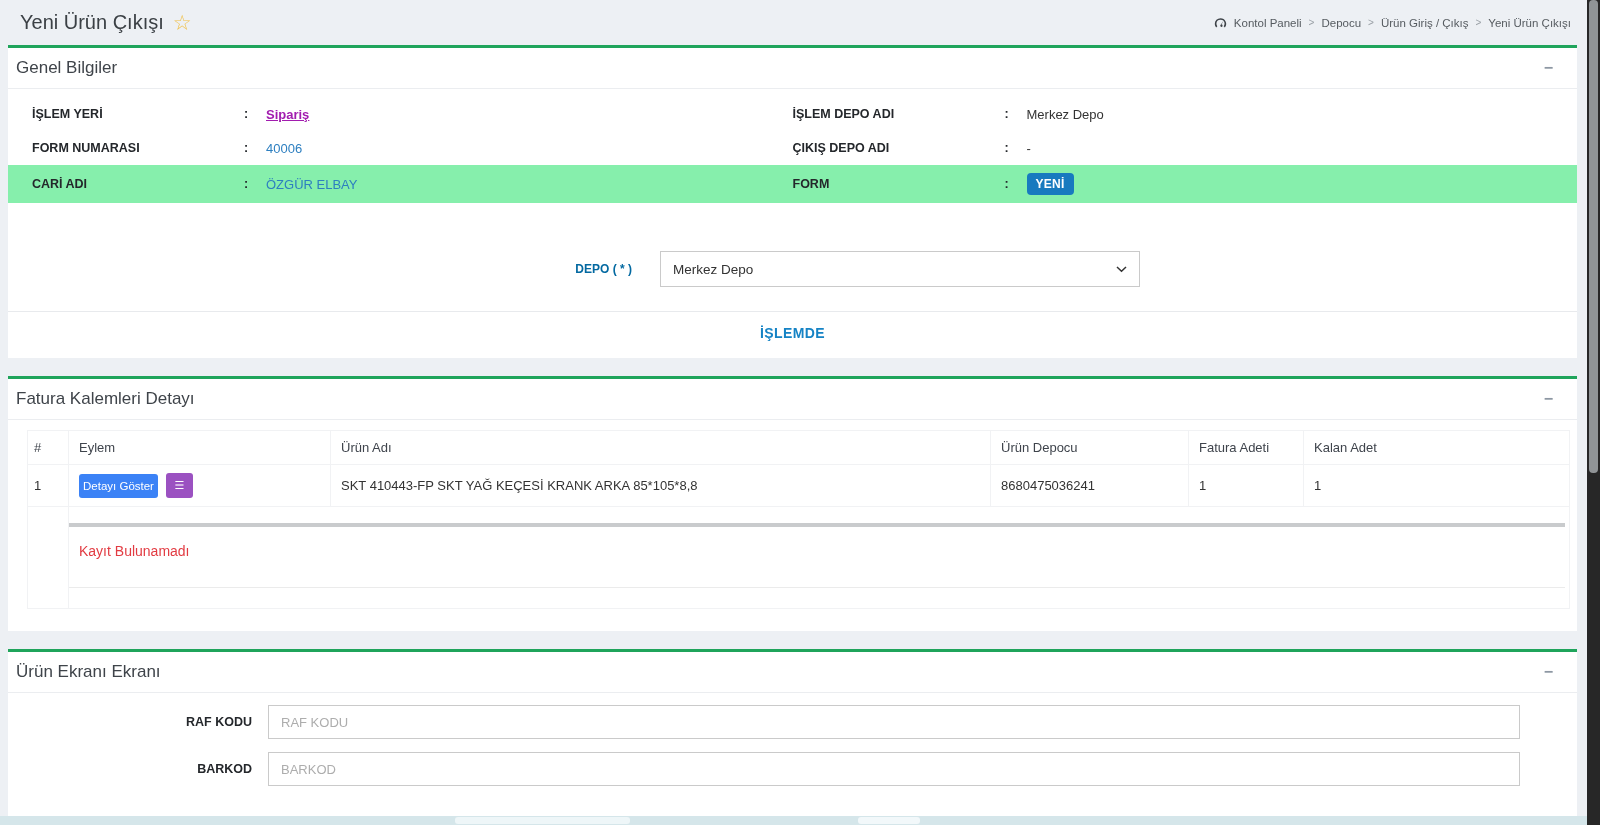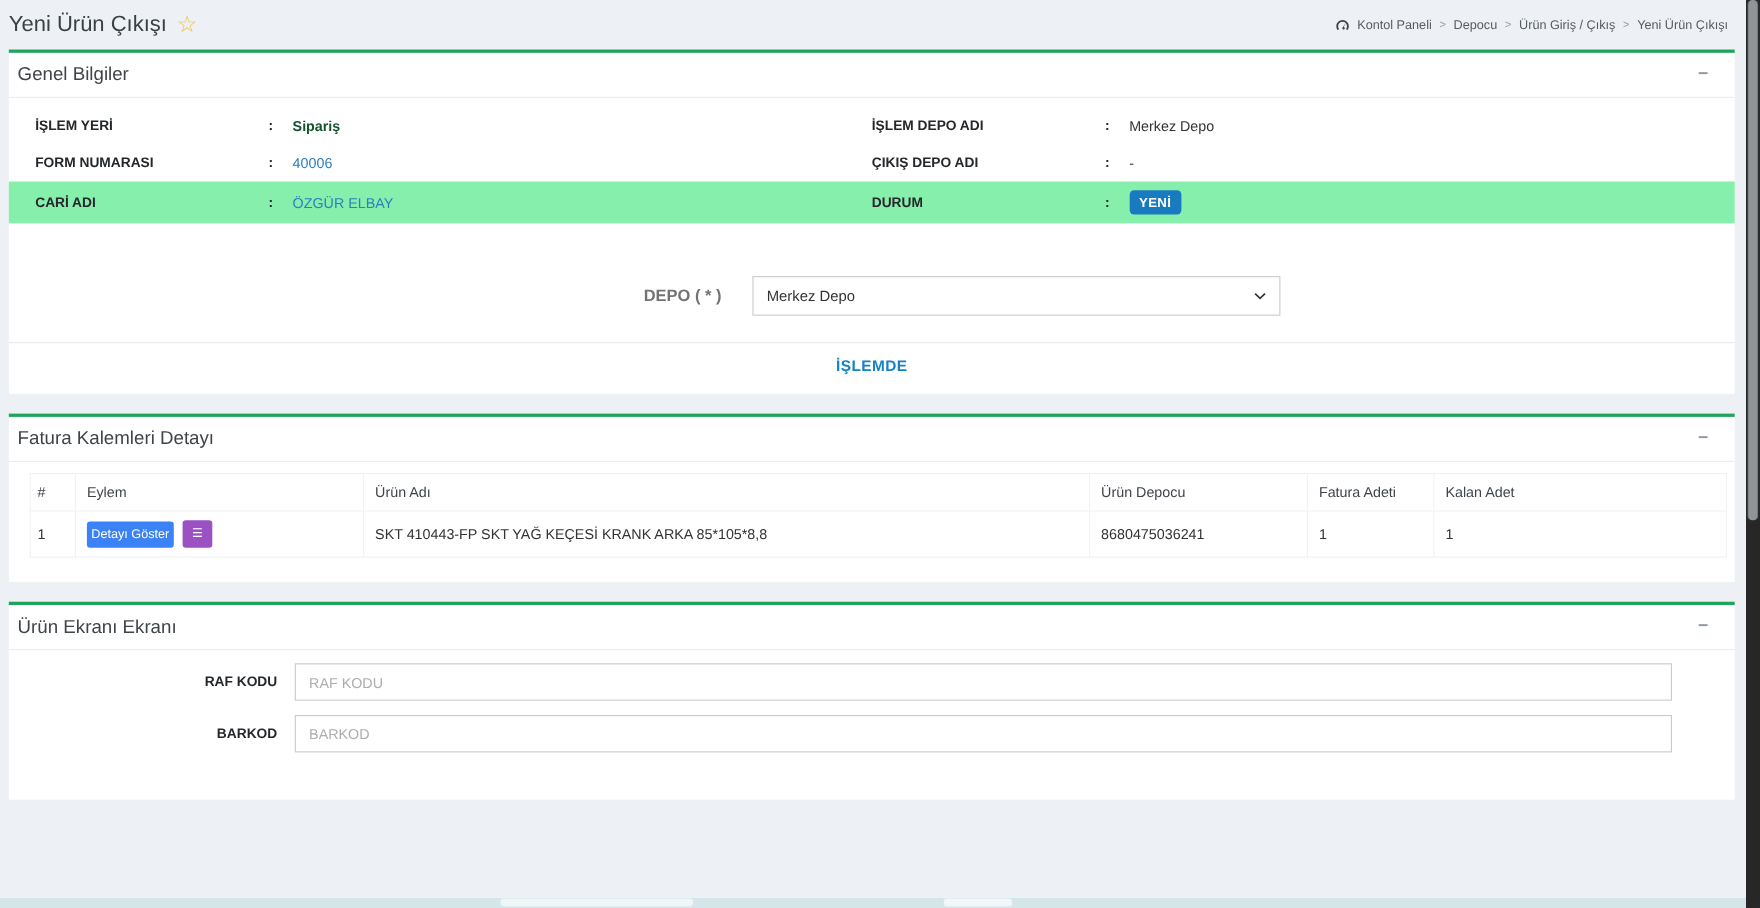--- a/index.html
+++ b/index.html
@@ -9,21 +9,21 @@
     background:#edf0f4;
     color:#333;
     position:relative;
   }
   .app { width:1587px; }
 
   
   .page-header {
     height:45px;
     display:flex; justify-content:space-between;
-    padding:0 16px 0 8px;
+    padding:0 16px 0 20px;
   }
   .page-title { font-size:20px; font-weight:400; color:#3b4045; display:flex; align-items:center; gap:9px; }
   .star { color:#f0c14b; font-size:21px; line-height:1; cursor:pointer; }
   .breadcrumb { display:flex; align-items:center; font-size:11.5px; color:#565b60; gap:7px; }
   .breadcrumb .sep { color:#9aa0a6; font-size:10px; }
   .crumb { color:#565b60; text-decoration:none; cursor:pointer; }
   .crumb.current { cursor:default; }
   .gauge-svg { display:block; }
 
   
@@ -44,28 +44,28 @@
   }
 
   
   .info-grid { margin-top:8px; }
   .info-row { display:flex; height:34px; align-items:center; padding:0 24px; }
   .info-row.striped { background:#86efac; height:38px; }
   .info-col { flex:1; display:flex; align-items:center; }
   .info-label { width:212px; font-size:12.5px; font-weight:700; color:#24272b; }
   .info-colon { width:22px; font-weight:700; color:#24272b; font-size:12.5px; }
   .info-value { font-size:13px; color:#333; }
-  .info-value.bold { font-weight:700; color:#14532d; }
+  .info-value.bold { font-weight:700; color:#a21caf;text-decoration:underline; }
   .info-value.link { color:#2d7fc0; cursor:pointer; }
   .badge {
     background:#187abf; color:#fff; font-size:12px; font-weight:700;
     padding:4px 9px; border-radius:4px; letter-spacing:.3px;
   }
   .depo-row { display:flex; align-items:center; margin-top:48px; }
-  .depo-label { flex:0 0 624px; text-align:right; font-size:15px; font-weight:700; color:#737373;margin-left:24px; }
+  .depo-label { flex:0 0 624px; text-align:right; font-size:12px; font-weight:700; color:#0369a1; }
   .select-box {
     margin-left:28px; width:480px; height:36px; background:#fff;
     border:1px solid #cacaca; display:flex; align-items:center; justify-content:space-between;
     padding:0 12px; font-size:13.5px; color:#333; cursor:pointer;
   }
   .panel1-divider { border-top:1px solid #e8eaed; margin-top:24px; }
   .panel1-footer { text-align:center; padding:12px 0 16px; }
   .status-action {
     color:#1583c5; font-weight:700; font-size:14px; letter-spacing:.4px;
     text-decoration:none; cursor:pointer;
@@ -182,21 +182,21 @@
           <span class="info-value">-</span>
         </div>
       </div>
       <div class="info-row striped">
         <div class="info-col">
           <span class="info-label">CARİ ADI</span>
           <span class="info-colon">:</span>
           <a class="info-value link">ÖZGÜR ELBAY</a>
         </div>
         <div class="info-col">
-          <span class="info-label">DURUM</span>
+          <span class="info-label">FORM</span>
           <span class="info-colon">:</span>
           <span class="badge">YENİ</span>
         </div>
       </div>
     </div>
 
     <div class="depo-row">
       <span class="depo-label">DEPO ( * )</span>
       <div class="select-box">
         <span>Merkez Depo</span>
@@ -236,20 +236,28 @@
               <div class="action-cell">
                 <button class="btn-detail">Detayı Göster</button>
                 <button class="btn-list"><span>☰</span></button>
               </div>
             </td>
             <td>SKT 410443-FP SKT YAĞ KEÇESİ KRANK ARKA 85*105*8,8</td>
             <td>8680475036241</td>
             <td>1</td>
             <td>1</td>
           </tr>
+          <tr>
+            <td class="c-index"></td>
+            <td colspan="5" class="detail-cell">
+              <div class="notfound">
+                <span class="notfound-text">Kayıt Bulunamadı</span>
+              </div>
+            </td>
+          </tr>
         </tbody>
       </table>
     </div>
   </section>
 
   <section class="panel">
     <div class="panel-header">
       <span class="panel-title">Ürün Ekranı Ekranı</span>
       <button class="collapse-btn">−</button>
     </div>

